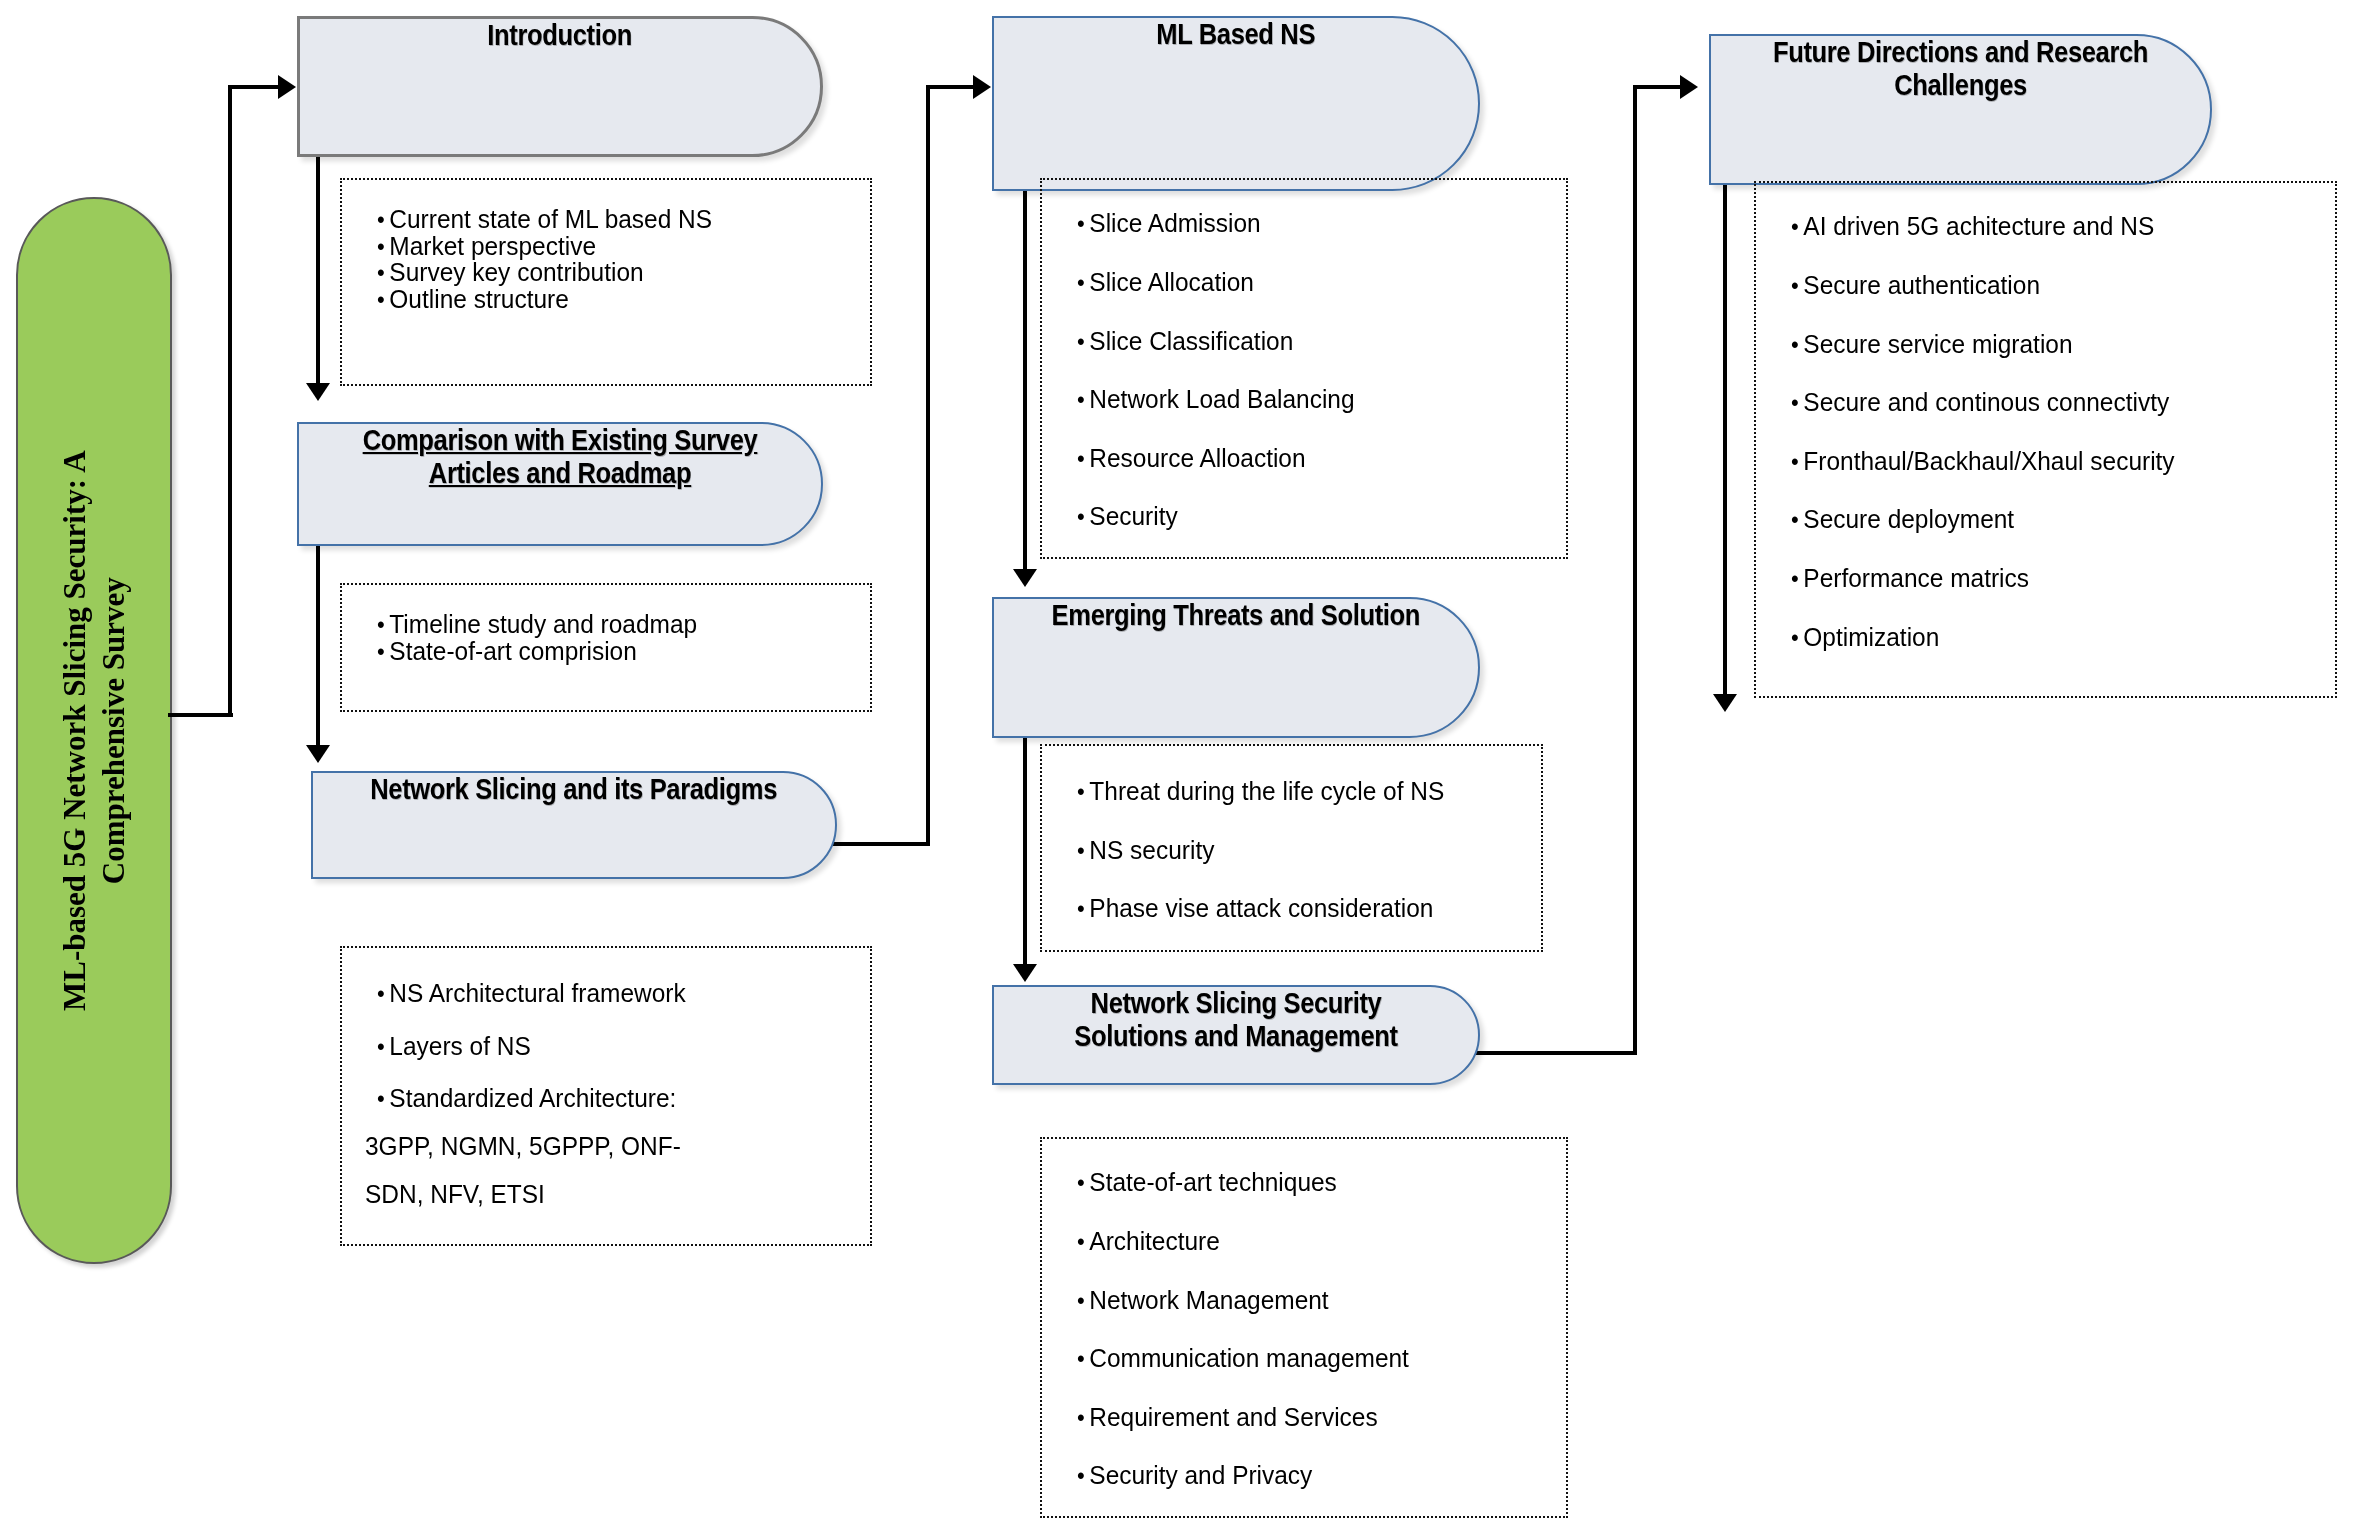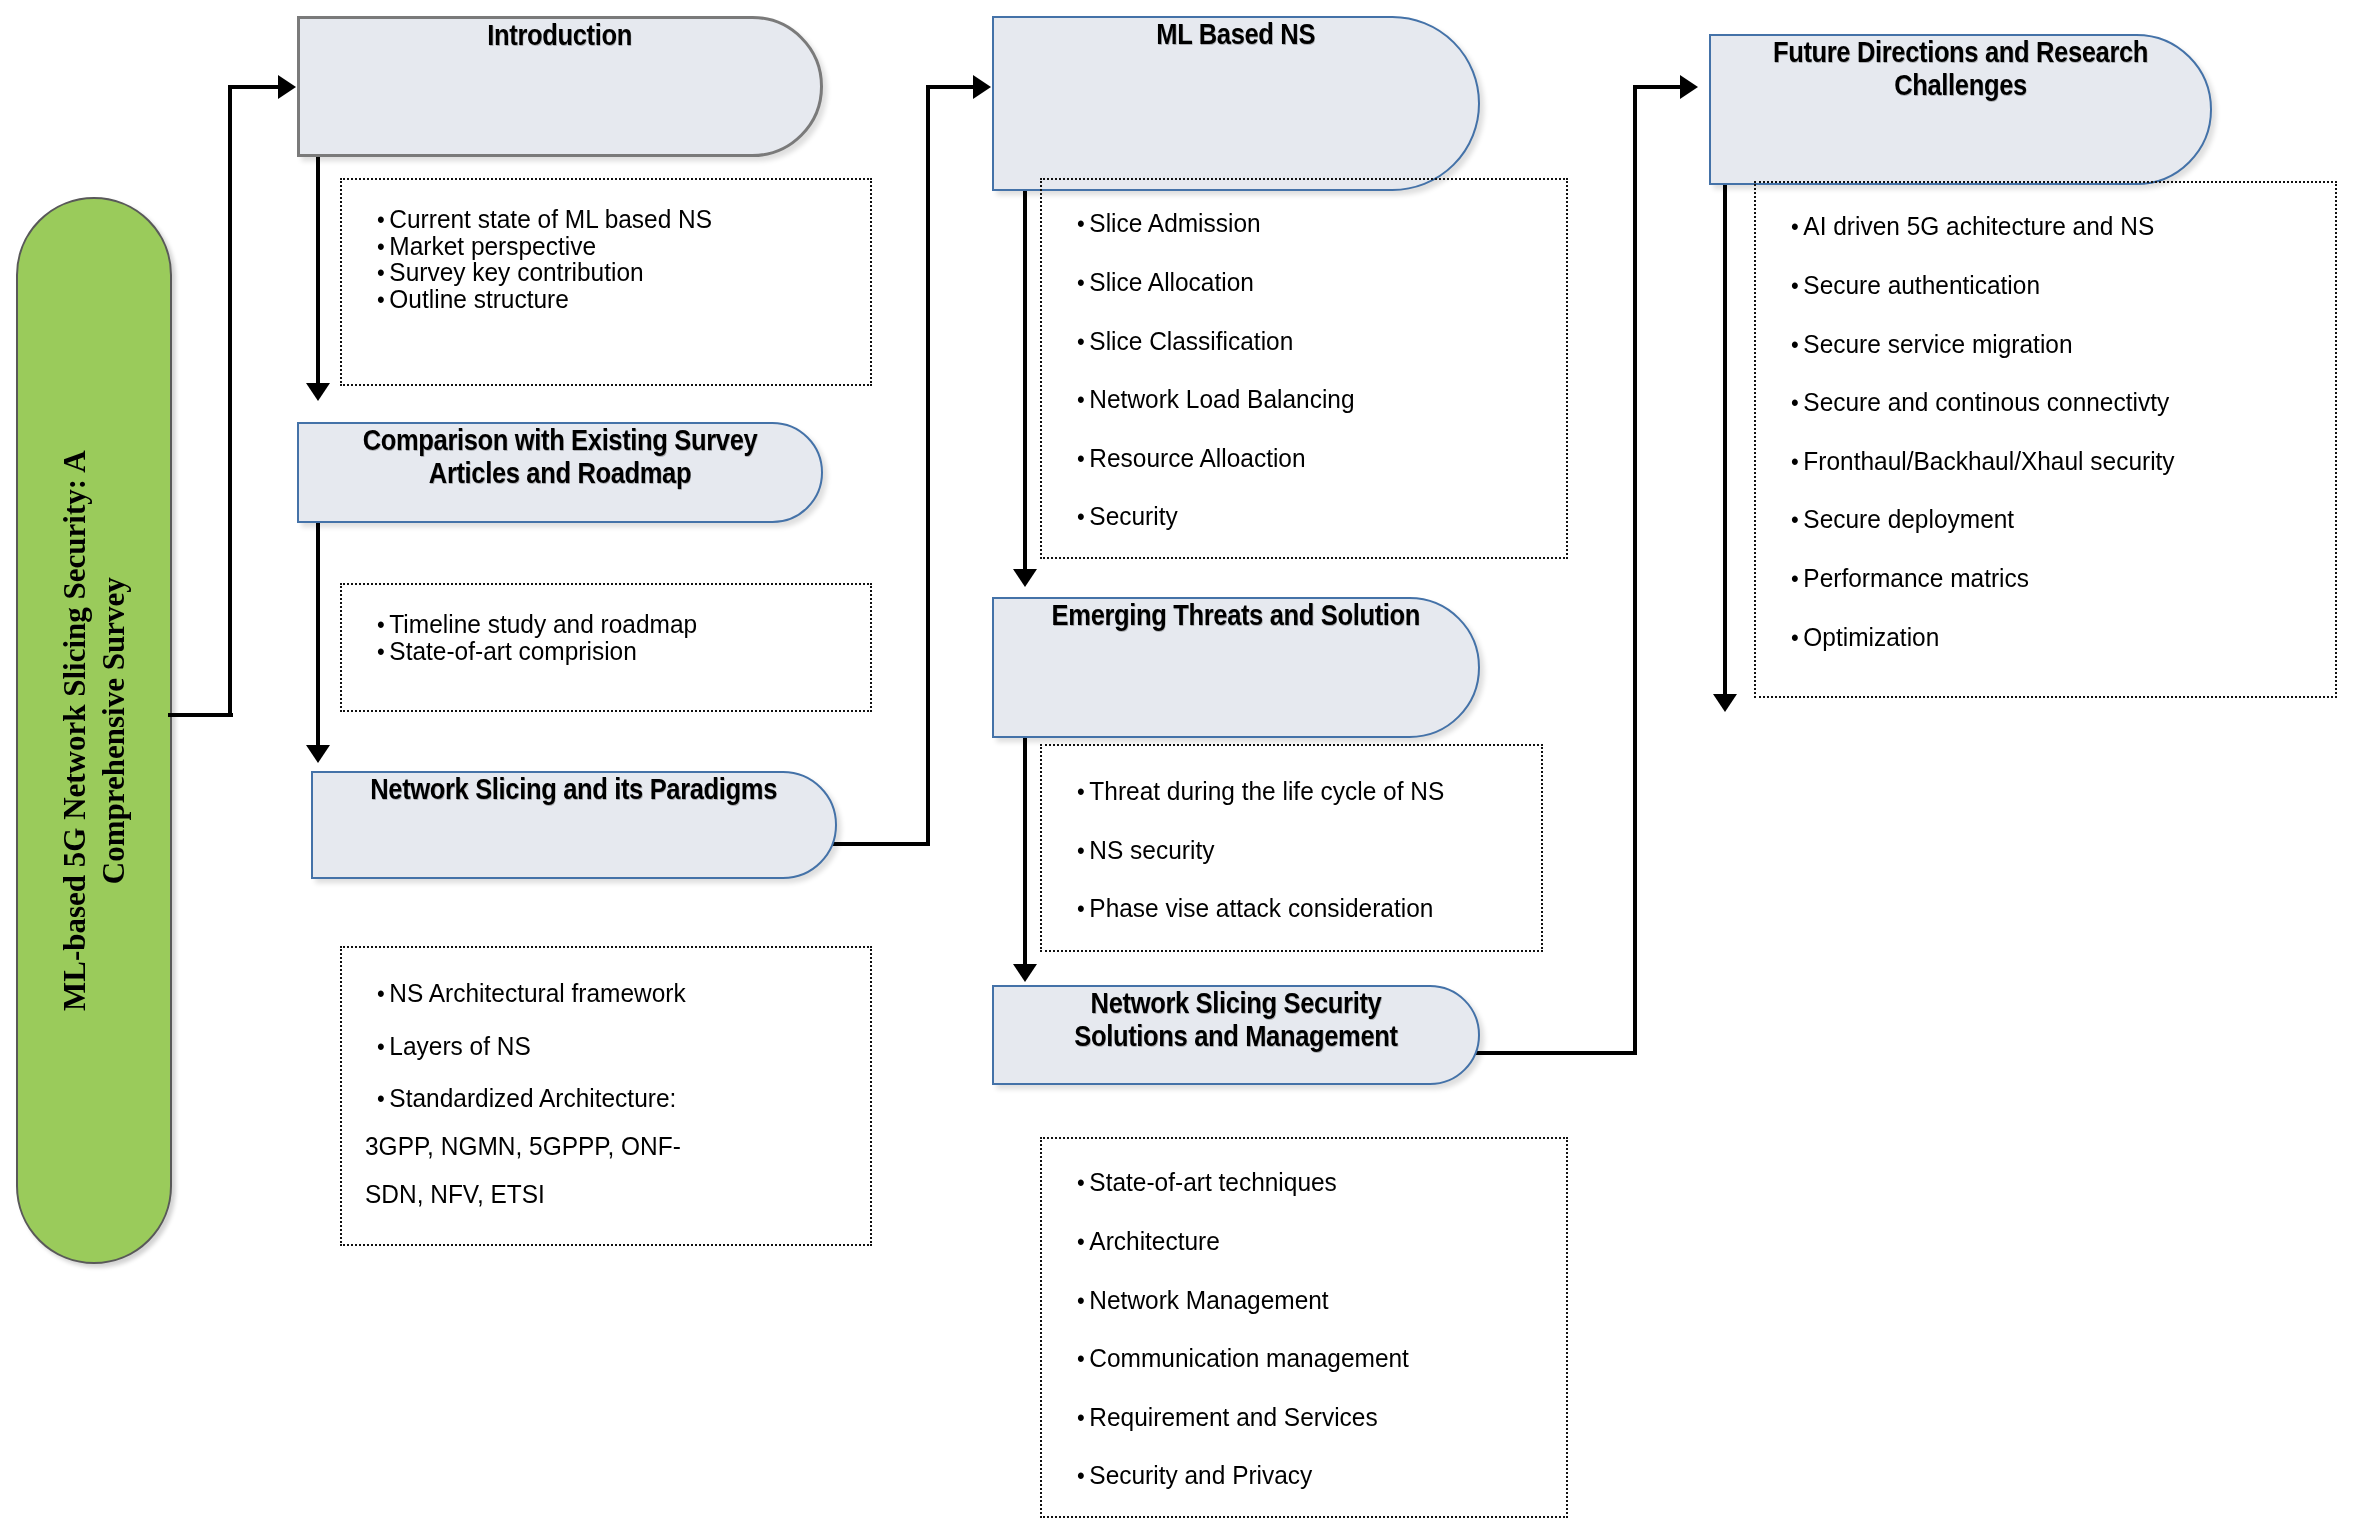--- a/index.html
+++ b/index.html
@@ -135,21 +135,21 @@
 
   <div class="panel" style="left:340px;top:178px;width:532px;height:208px;">
     <ul>
       <li>Current state of ML based NS</li>
       <li>Market perspective</li>
       <li>Survey key contribution</li>
       <li>Outline structure</li>
     </ul>
   </div>
 
-  <div class="node" style="left:297px;top:422px;width:526px;height:101px;">
+  <div class="node" style="left:297px;top:422px;width:526px;height:124px;text-decoration:underline;">
     <div class="node-label">Comparison with Existing Survey Articles and Roadmap</div>
   </div>
 
   <div class="panel" style="left:340px;top:583px;width:532px;height:129px;">
     <ul>
       <li>Timeline study and roadmap</li>
       <li>State-of-art comprision</li>
     </ul>
   </div>
 

